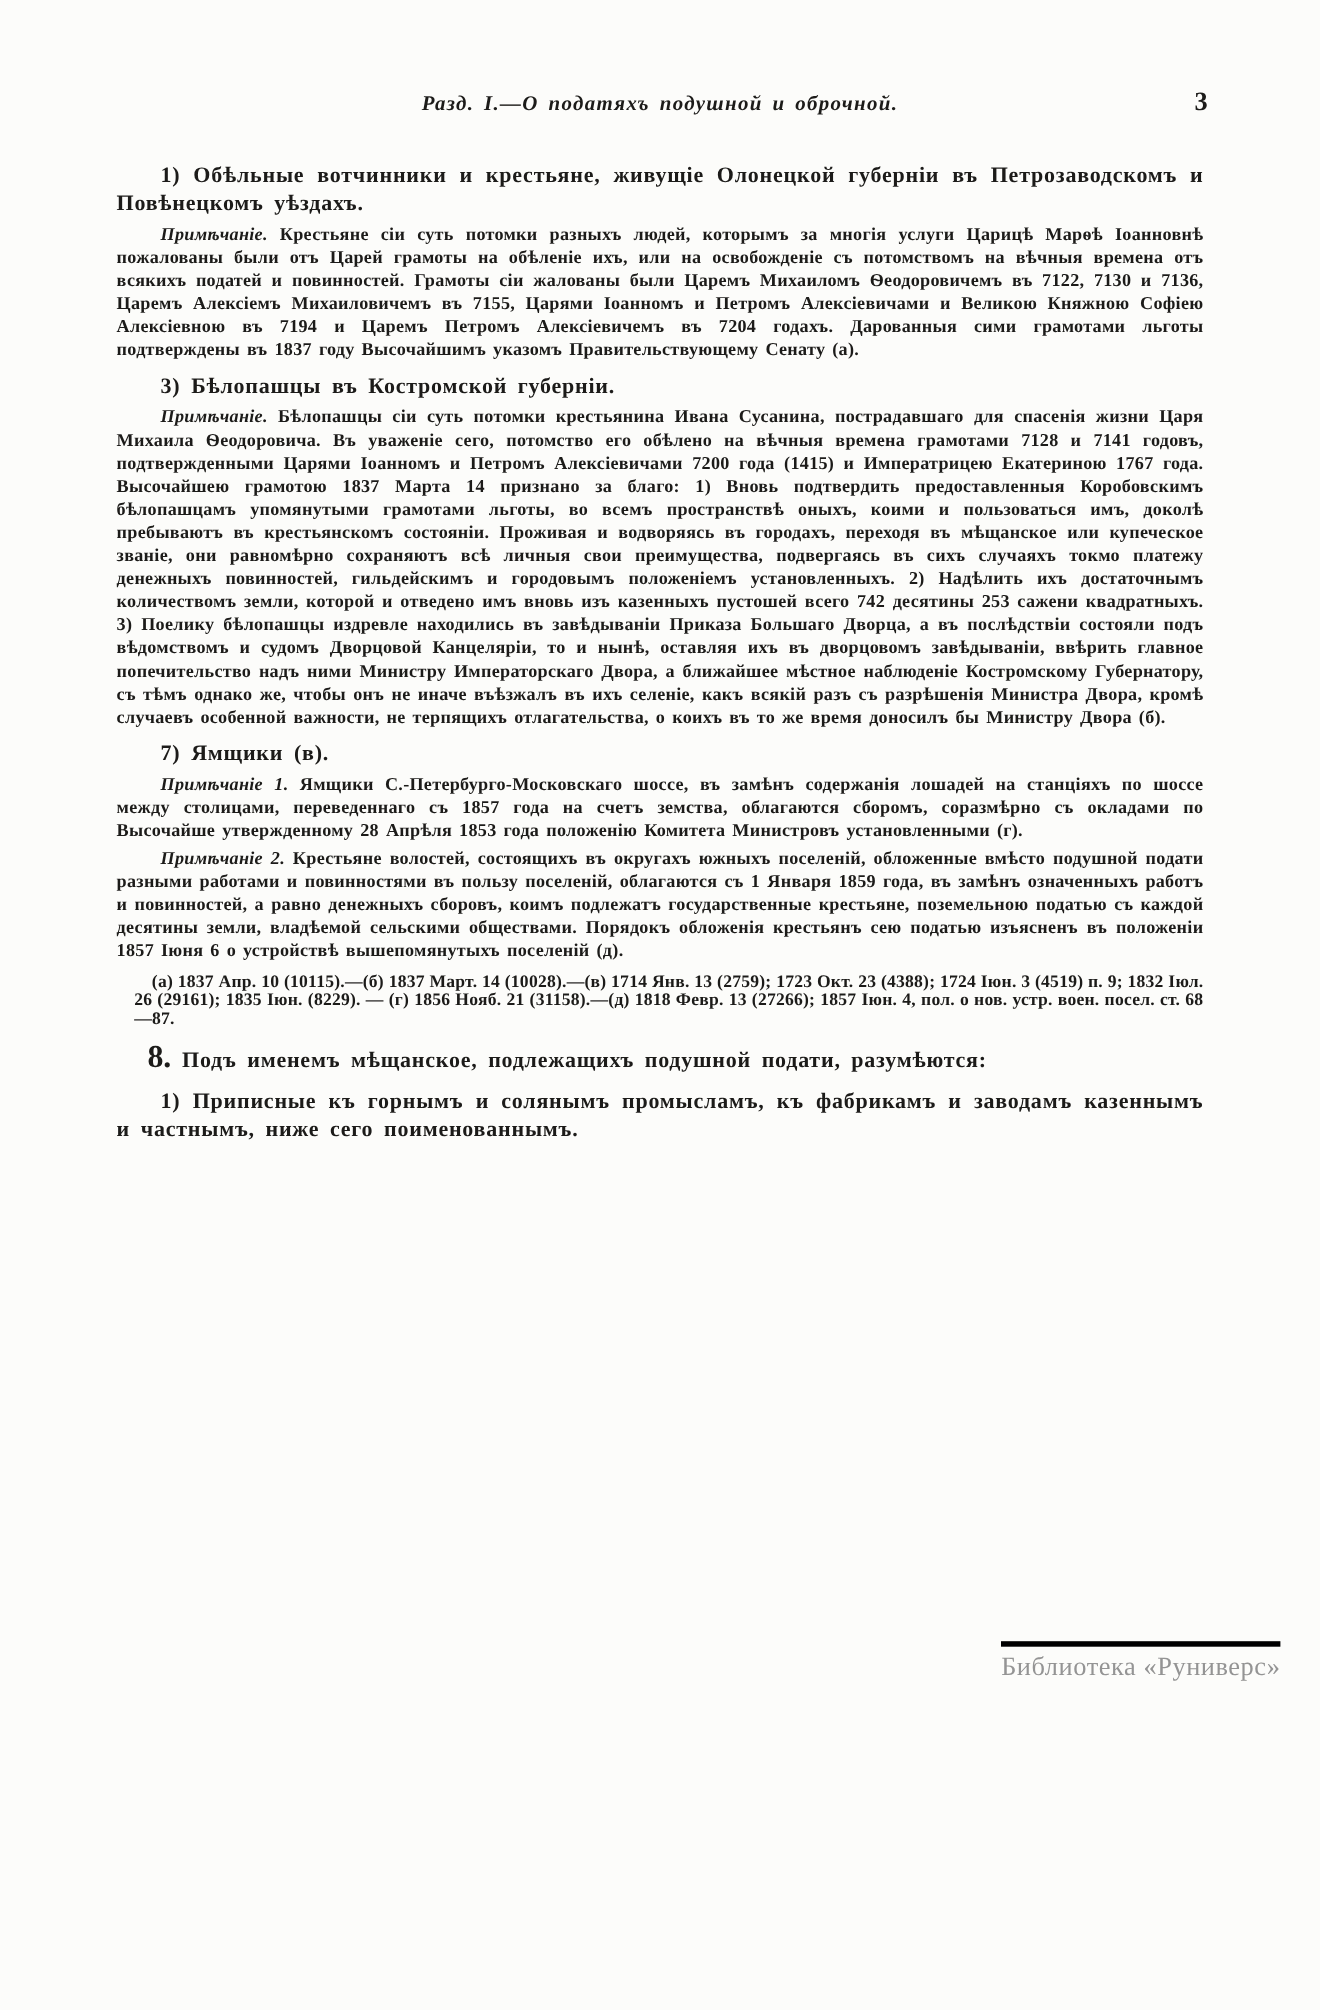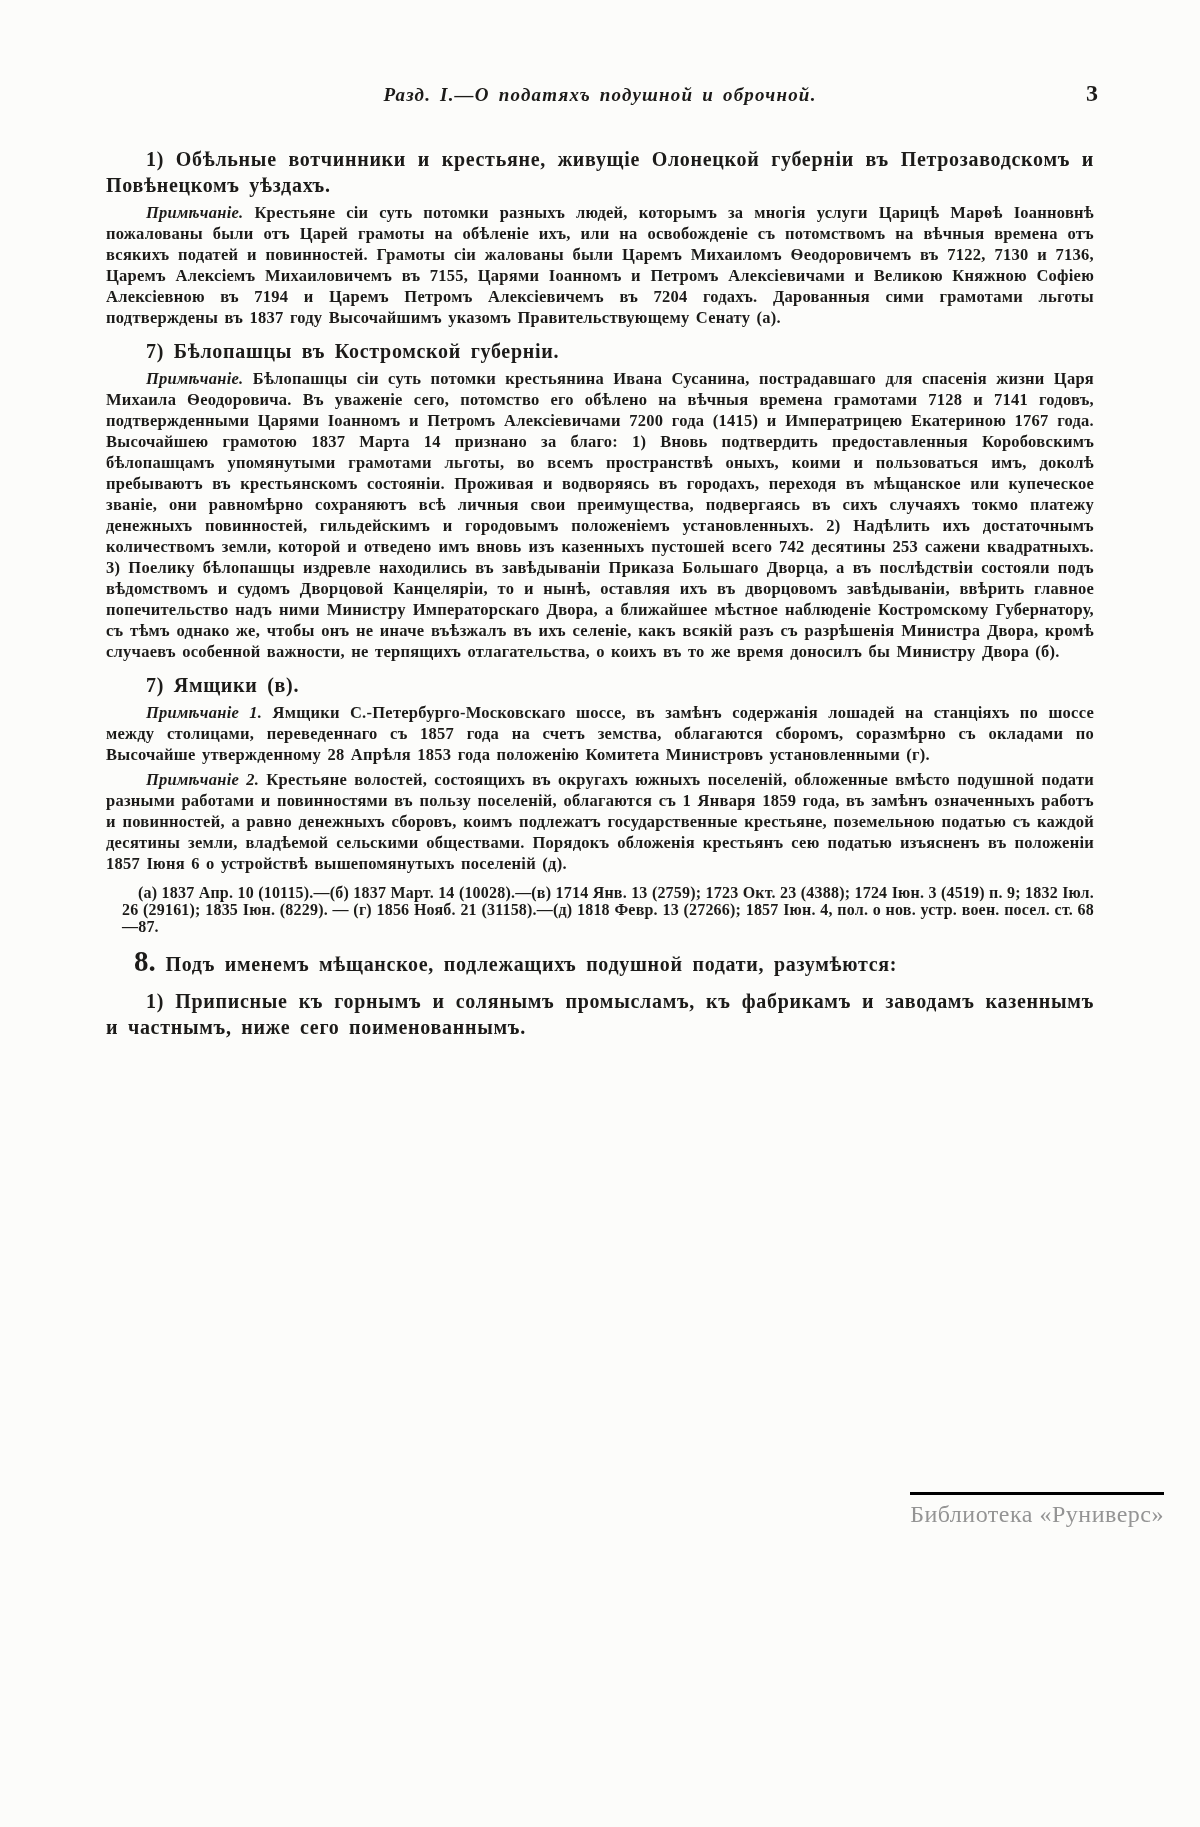--- a/index.html
+++ b/index.html
@@ -97,40 +97,40 @@
     letter-spacing: 0;
   }
   .watermark {
     position: absolute;
     right: 36px;
     top: 1492px;
     color: #949494;
     font-size: 24px;
     font-weight: normal;
     letter-spacing: 0.5px;
-    border-top: 3px solid #000000;
+    border-top: 5px solid #000000;
     padding-top: 6px;
   }
 </style>
 </head>
 <body>
 
 <div class="page">
 
   <div class="text-block">
 
     <div class="running-head">
       <span class="head-title">Разд. I.—О податяхъ подушной и оброчной.</span>
       <span class="folio">3</span>
     </div>
 
     <div id="content">
         <p class="item"><span>1) Обѣльные вотчинники и крестьяне, живущіе Олонецкой губерніи въ Петрозаводскомъ и Повѣнецкомъ уѣздахъ.</span></p>
         <p class="note"><span class="lead">Примѣчаніе.</span> <span>Крестьяне сіи суть потомки разныхъ людей, которымъ за многія услуги Царицѣ Марѳѣ Іоанновнѣ пожалованы были отъ Царей грамоты на обѣленіе ихъ, или на освобожденіе съ потомствомъ на вѣчныя времена отъ всякихъ податей и повинностей. Грамоты сіи жалованы были Царемъ Михаиломъ Ѳеодоровичемъ въ 7122, 7130 и 7136, Царемъ Алексіемъ Михаиловичемъ въ 7155, Царями Іоанномъ и Петромъ Алексіевичами и Великою Княжною Софіею Алексіевною въ 7194 и Царемъ Петромъ Алексіевичемъ въ 7204 годахъ. Дарованныя сими грамотами льготы подтверждены въ 1837 году Высочайшимъ указомъ Правительствующему Сенату (а).</span></p>
-        <p class="item"><span>7) Бѣлопашцы въ Костромской губерніи.</span></p>
+        <p class="item"><span>3) Бѣлопашцы въ Костромской губерніи.</span></p>
         <p class="note"><span class="lead">Примѣчаніе.</span> <span>Бѣлопашцы сіи суть потомки крестьянина Ивана Сусанина, пострадавшаго для спасенія жизни Царя Михаила Ѳеодоровича. Въ уваженіе сего, потомство его обѣлено на вѣчныя времена грамотами 7128 и 7141 годовъ, подтвержденными Царями Іоанномъ и Петромъ Алексіевичами 7200 года (1415) и Императрицею Екатериною 1767 года. Высочайшею грамотою 1837 Марта 14 признано за благо: 1) Вновь подтвердить предоставленныя Коробовскимъ бѣлопашцамъ упомянутыми грамотами льготы, во всемъ пространствѣ оныхъ, коими и пользоваться имъ, доколѣ пребываютъ въ крестьянскомъ состояніи. Проживая и водворяясь въ городахъ, переходя въ мѣщанское или купеческое званіе, они равномѣрно сохраняютъ всѣ личныя свои преимущества, подвергаясь въ сихъ случаяхъ токмо платежу денежныхъ повинностей, гильдейскимъ и городовымъ положеніемъ установленныхъ. 2) Надѣлить ихъ достаточнымъ количествомъ земли, которой и отведено имъ вновь изъ казенныхъ пустошей всего 742 десятины 253 сажени квадратныхъ. 3) Поелику бѣлопашцы издревле находились въ завѣдываніи Приказа Большаго Дворца, а въ послѣдствіи состояли подъ вѣдомствомъ и судомъ Дворцовой Канцеляріи, то и нынѣ, оставляя ихъ въ дворцовомъ завѣдываніи, ввѣрить главное попечительство надъ ними Министру Императорскаго Двора, а ближайшее мѣстное наблюденіе Костромскому Губернатору, съ тѣмъ однако же, чтобы онъ не иначе въѣзжалъ въ ихъ селеніе, какъ всякій разъ съ разрѣшенія Министра Двора, кромѣ случаевъ особенной важности, не терпящихъ отлагательства, о коихъ въ то же время доносилъ бы Министру Двора (б).</span></p>
         <p class="item"><span>7) Ямщики (в).</span></p>
         <p class="note"><span class="lead">Примѣчаніе 1.</span> <span>Ямщики С.-Петербурго-Московскаго шоссе, въ замѣнъ содержанія лошадей на станціяхъ по шоссе между столицами, переведеннаго съ 1857 года на счетъ земства, облагаются сборомъ, соразмѣрно съ окладами по Высочайше утвержденному 28 Апрѣля 1853 года положенію Комитета Министровъ установленными (г).</span></p>
         <p class="note"><span class="lead">Примѣчаніе 2.</span> <span>Крестьяне волостей, состоящихъ въ округахъ южныхъ поселеній, обложенные вмѣсто подушной подати разными работами и повинностями въ пользу поселеній, облагаются съ 1 Января 1859 года, въ замѣнъ означенныхъ работъ и повинностей, а равно денежныхъ сборовъ, коимъ подлежатъ государственные крестьяне, поземельною податью съ каждой десятины земли, владѣемой сельскими обществами. Порядокъ обложенія крестьянъ сею податью изъясненъ въ положеніи 1857 Іюня 6 о устройствѣ вышепомянутыхъ поселеній (д).</span></p>
         <p class="footnote"><span>(а) 1837 Апр. 10 (10115).—(б) 1837 Март. 14 (10028).—(в) 1714 Янв. 13 (2759); 1723 Окт. 23 (4388); 1724 Іюн. 3 (4519) п. 9; 1832 Іюл. 26 (29161); 1835 Іюн. (8229). — (г) 1856 Нояб. 21 (31158).—(д) 1818 Февр. 13 (27266); 1857 Іюн. 4, пол. о нов. устр. воен. посел. ст. 68—87.</span></p>
         <p class="article"><span class="lead article-number">8.</span> <span>Подъ именемъ мѣщанское, подлежащихъ подушной подати, разумѣются:</span></p>
         <p class="item"><span>1) Приписные къ горнымъ и солянымъ промысламъ, къ фабрикамъ и заводамъ казеннымъ и частнымъ, ниже сего поименованнымъ.</span></p>
       </div>
 
   </div>

